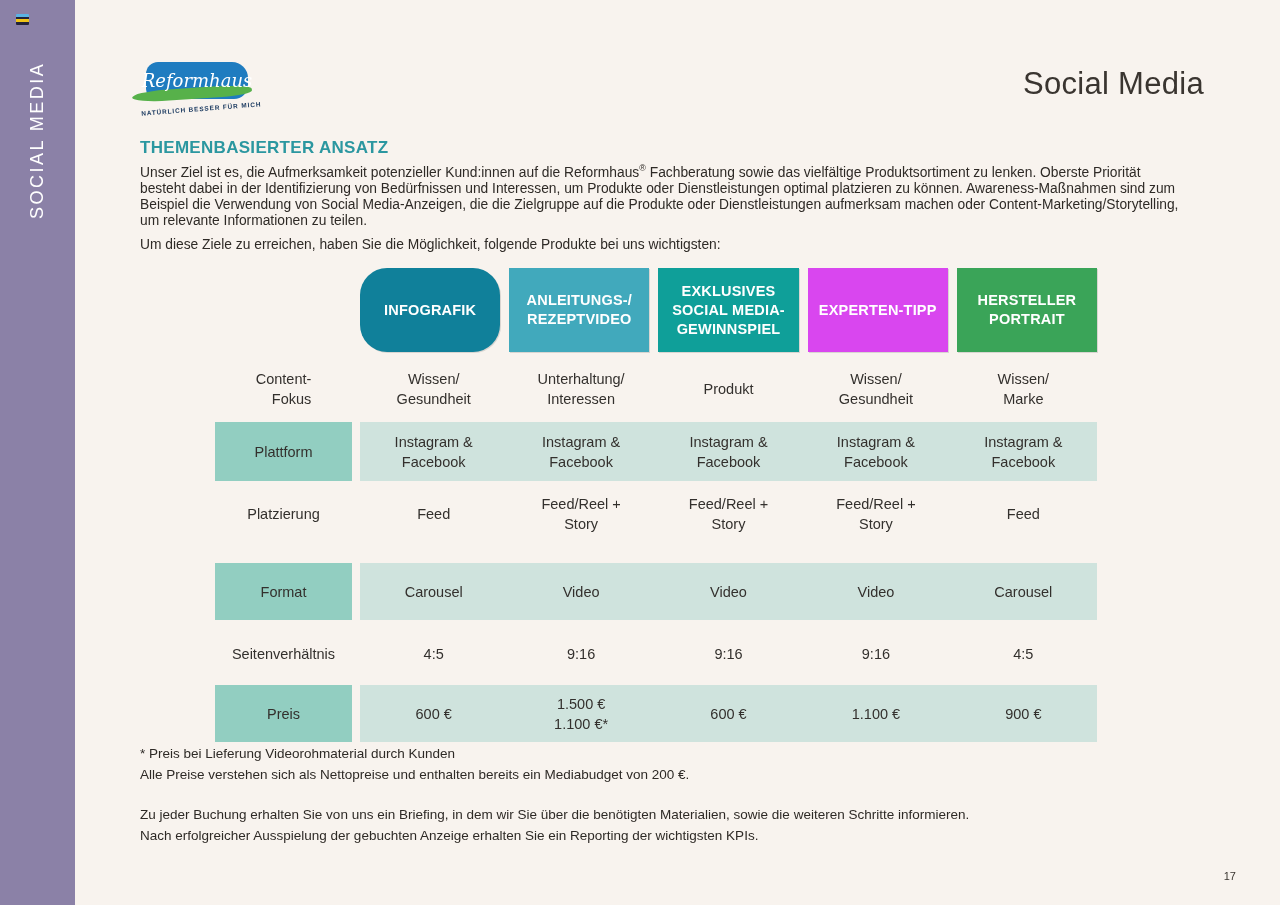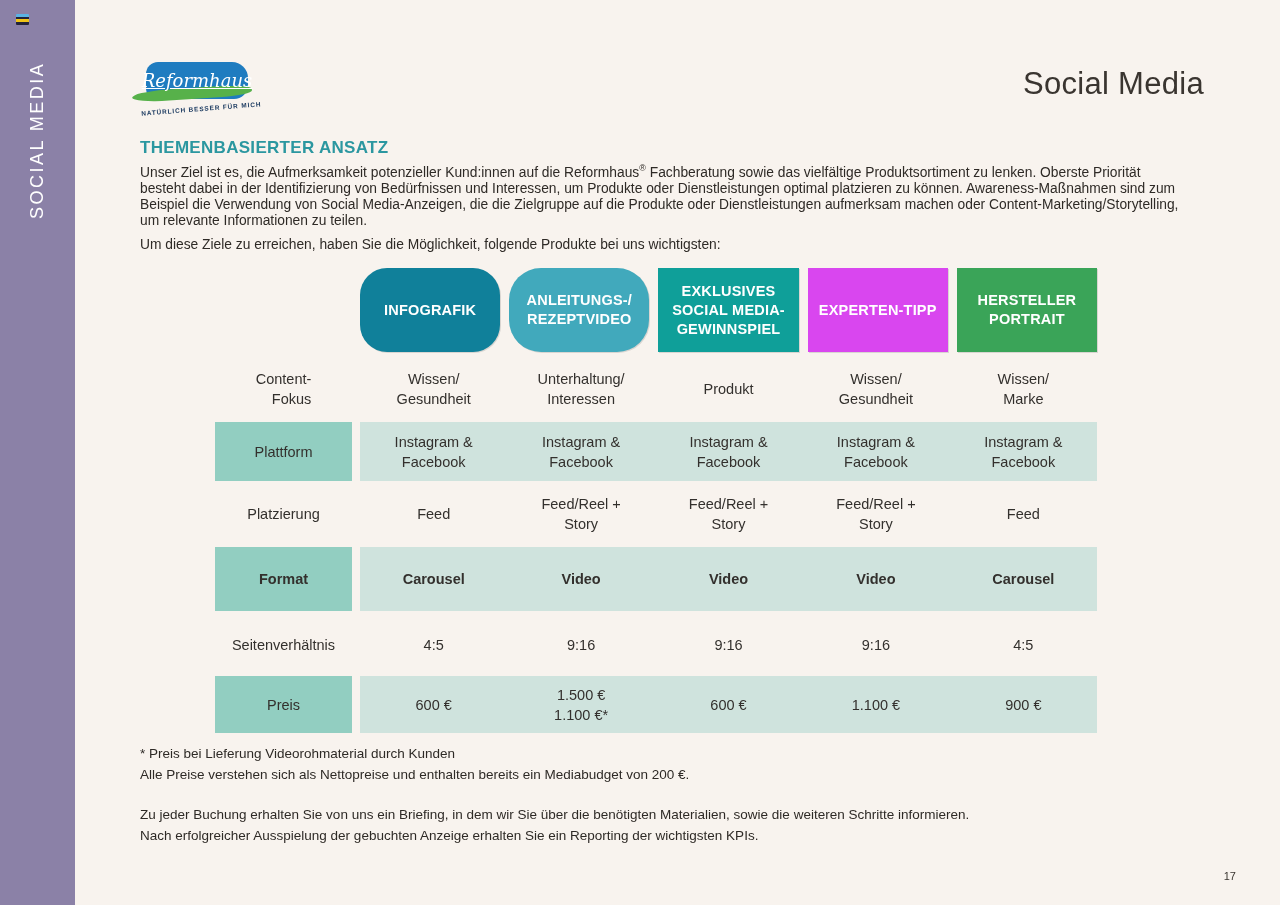--- a/index.html
+++ b/index.html
@@ -17,21 +17,21 @@
     display:flex; align-items:center; justify-content:center;
     writing-mode:vertical-rl; transform:rotate(180deg);
     color:#ffffff; font-size:18px; letter-spacing:2.5px; }
 
   
   .logo { position:absolute; left:136px; top:62px; width:122px; height:54px; }
   .logo-blue { position:absolute; left:10px; top:0; width:102px; height:37px; background:#1f7cc0;
     border-radius:12px 16px 14px 10px; z-index:2; }
   .logo-name { position:absolute; left:10px; top:2px; width:102px; height:33px; z-index:4;
     display:flex; align-items:center; justify-content:center;
-    font-family:"DejaVu Serif", serif; font-style:italic; color:#ffffff; font-size:18px;text-decoration:underline; }
+    font-family:"DejaVu Serif", serif; font-style:italic; color:#ffffff; font-size:18px; }
   .logo-swoosh { position:absolute; left:-4px; top:26px; width:120px; height:11px; background:#57b14a;
     border-radius:50% 60% 45% 55% / 90% 80% 70% 90%; transform:rotate(-4deg); z-index:3; }
   .logo-tagline { position:absolute; left:5px; top:43px; z-index:4; white-space:nowrap;
     font-size:6.4px; font-weight:bold; letter-spacing:0.9px; color:#1b3a60; transform:rotate(-4.5deg); }
 
   
   .page-title { position:absolute; top:66px; right:76px; font-size:31px; color:#3a3530; letter-spacing:0.3px; }
 
   
   .section-heading { position:absolute; left:140px; top:138px; font-size:17px; font-weight:bold;
@@ -49,21 +49,21 @@
   .ccell { flex:1; display:flex; align-items:center; justify-content:center; text-align:center;
     font-size:14.5px; color:#33302d; white-space:pre-line; line-height:20px; }
   .hdr-row { height:84px; margin-bottom:6px; }
   .hdr-cells { margin-left:8px; width:737px; display:flex; gap:9px; }
   .hbox { flex:1; display:flex; align-items:center; justify-content:center; text-align:center;
     color:#ffffff; font-size:14.5px; font-weight:bold; letter-spacing:0.2px; line-height:19px;
     white-space:pre-line; box-shadow:1px 1px 0 rgba(0,0,0,0.12); }
   .r1 { height:62px; }
   .r2 { height:59px; margin-top:2px;border-radius:14px; }
   .r3 { height:62px; margin-top:2px; }
-  .r4 { height:64px; margin-top:2px;font-weight:bold; }
+  .r4 { height:57px; margin-top:18px; }
   .r5 { height:61px; margin-top:3px; }
   .r6 { height:57px; margin-top:1px; }
   .hl .lcell { background:#92cec1; }
   .hl .band { background:#cfe3dd; }
 
   
   .footnotes-a { position:absolute; left:140px; top:743px; font-size:13.5px; line-height:21px; color:#2e2a26; }
   .footnotes-b { position:absolute; left:140px; top:804px; font-size:13.5px; line-height:21px; color:#2e2a26; }
 
   .page-number { position:absolute; top:870px; right:44px; font-size:11px; color:#3a3530; }
@@ -92,21 +92,21 @@
   <p class="para1"><span>Unser Ziel ist es, die Aufmerksamkeit potenzieller Kund:innen auf die Reformhaus</span><span class="sup">®</span><span> Fachberatung sowie das vielfältige Produktsortiment zu lenken. Oberste Priorität besteht dabei in der Identifizierung von Bedürfnissen und Interessen, um Produkte oder Dienstleistungen optimal platzieren zu können. Awareness-Maßnahmen sind zum Beispiel die Verwendung von Social Media-Anzeigen, die die Zielgruppe auf die Produkte oder Dienstleistungen aufmerksam machen oder Content-Marketing/Storytelling, um relevante Informationen zu teilen.</span></p>
 
   <p class="para2">Um diese Ziele zu erreichen, haben Sie die Möglichkeit, folgende Produkte bei uns wichtigsten:</p>
 
   <div class="ptable">
 
     <div class="trow hdr-row">
       <div class="lcell"></div>
       <div class="hdr-cells">
         <div class="hbox" style="background: rgb(16, 128, 154); border-radius: 27px;">INFOGRAFIK</div>
-        <div class="hbox" style="background: rgb(65, 169, 188); border-radius: 32px;">ANLEITUNGS-/
+        <div class="hbox" style="background: rgb(65, 169, 188);">ANLEITUNGS-/
 REZEPTVIDEO</div>
         <div class="hbox" style="background: rgb(15, 159, 153);">EXKLUSIVES
 SOCIAL MEDIA-
 GEWINNSPIEL</div>
         <div class="hbox" style="background: #d946ef;">EXPERTEN-TIPP</div>
         <div class="hbox" style="background: rgb(58, 164, 88);">HERSTELLER
 PORTRAIT</div>
       </div>
     </div>
 

